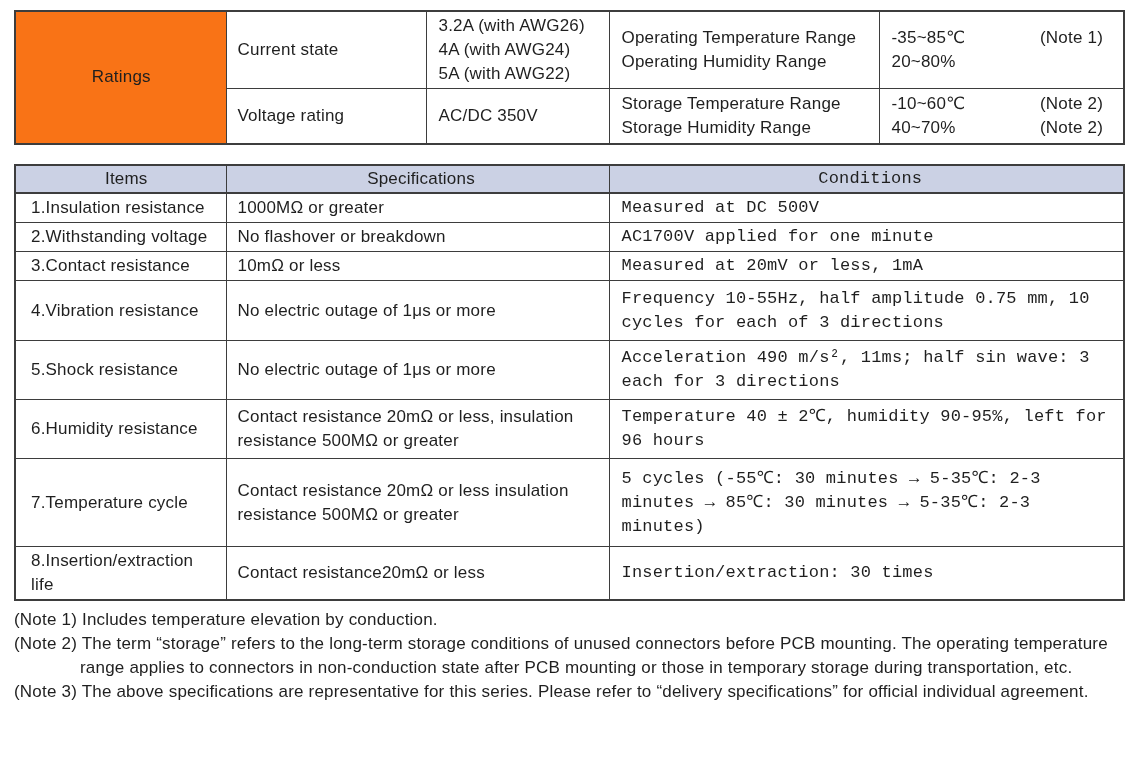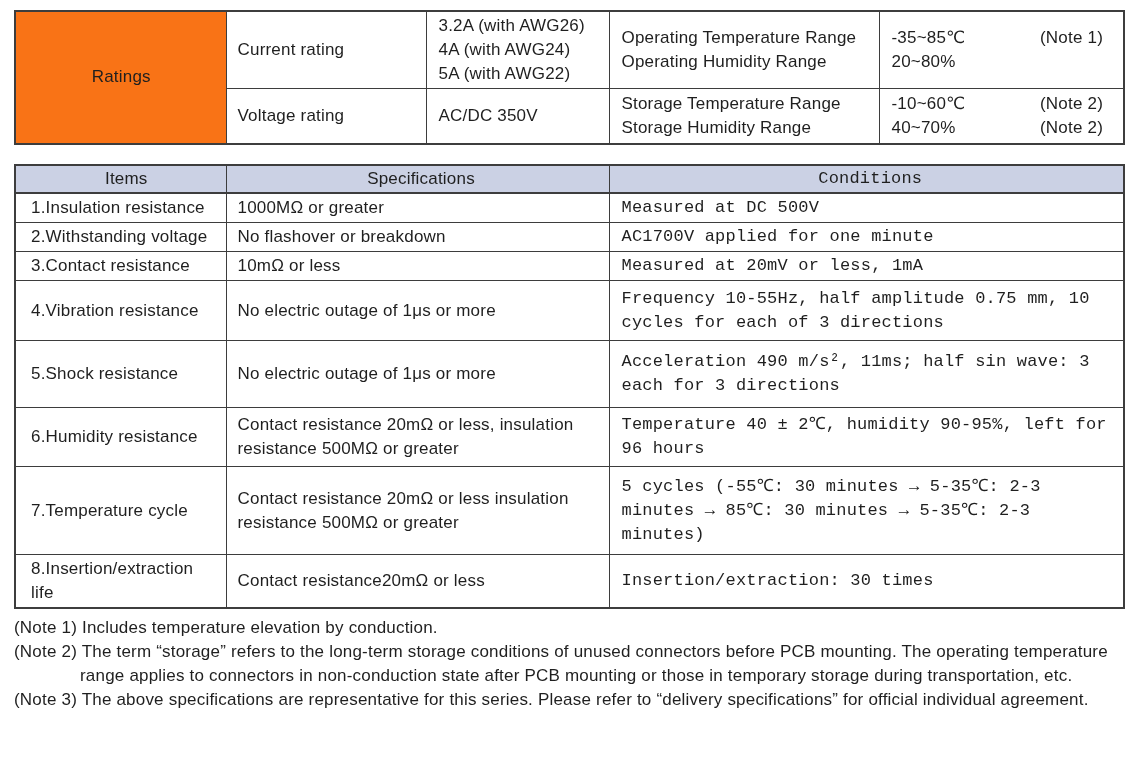--- a/index.html
+++ b/index.html
@@ -40,21 +40,21 @@
 </style>
 </head>
 <body>
 
 <div class="page">
 
   <table class="ratings-table">
     <tbody>
         <tr>
       <td class="rt-c1 shade center" rowspan="2">Ratings</td>
-      <td class="rt-c2">Current rating</td>
+      <td class="rt-c2">Current state</td>
       <td class="rt-c3 prelines">3.2A (with AWG26)
 4A (with AWG24)
 5A (with AWG22)</td>
       <td class="rt-c4 prelines">Operating Temperature Range
 Operating Humidity Range</td>
       <td class="rt-c5">
         <div class="vn-row">
           <span>-35~85℃</span>
           <span>(Note 1)</span>
         </div>
@@ -103,21 +103,21 @@
     <tr style="height:28px">
       <td class="st-c1">3.Contact resistance</td>
       <td class="st-c2">10mΩ or less</td>
       <td class="st-c3 prelines">Measured at 20mV or less, 1mA</td>
     </tr>
     <tr style="height:60px">
       <td class="st-c1">4.Vibration resistance</td>
       <td class="st-c2">No electric outage of 1μs or more</td>
       <td class="st-c3 prelines">Frequency 10-55Hz, half amplitude 0.75 mm, 10 cycles for each of 3 directions</td>
     </tr>
-    <tr style="height:67px">
+    <tr style="height:59px">
       <td class="st-c1">5.Shock resistance</td>
       <td class="st-c2">No electric outage of 1μs or more</td>
       <td class="st-c3 prelines">Acceleration 490 m/s², 11ms; half sin wave: 3 each for 3 directions</td>
     </tr>
     <tr style="height:59px">
       <td class="st-c1">6.Humidity resistance</td>
       <td class="st-c2">Contact resistance 20mΩ or less, insulation resistance 500MΩ or greater</td>
       <td class="st-c3 prelines">Temperature 40 ± 2℃, humidity 90-95%, left for 96 hours</td>
     </tr>
     <tr style="height:88px">

